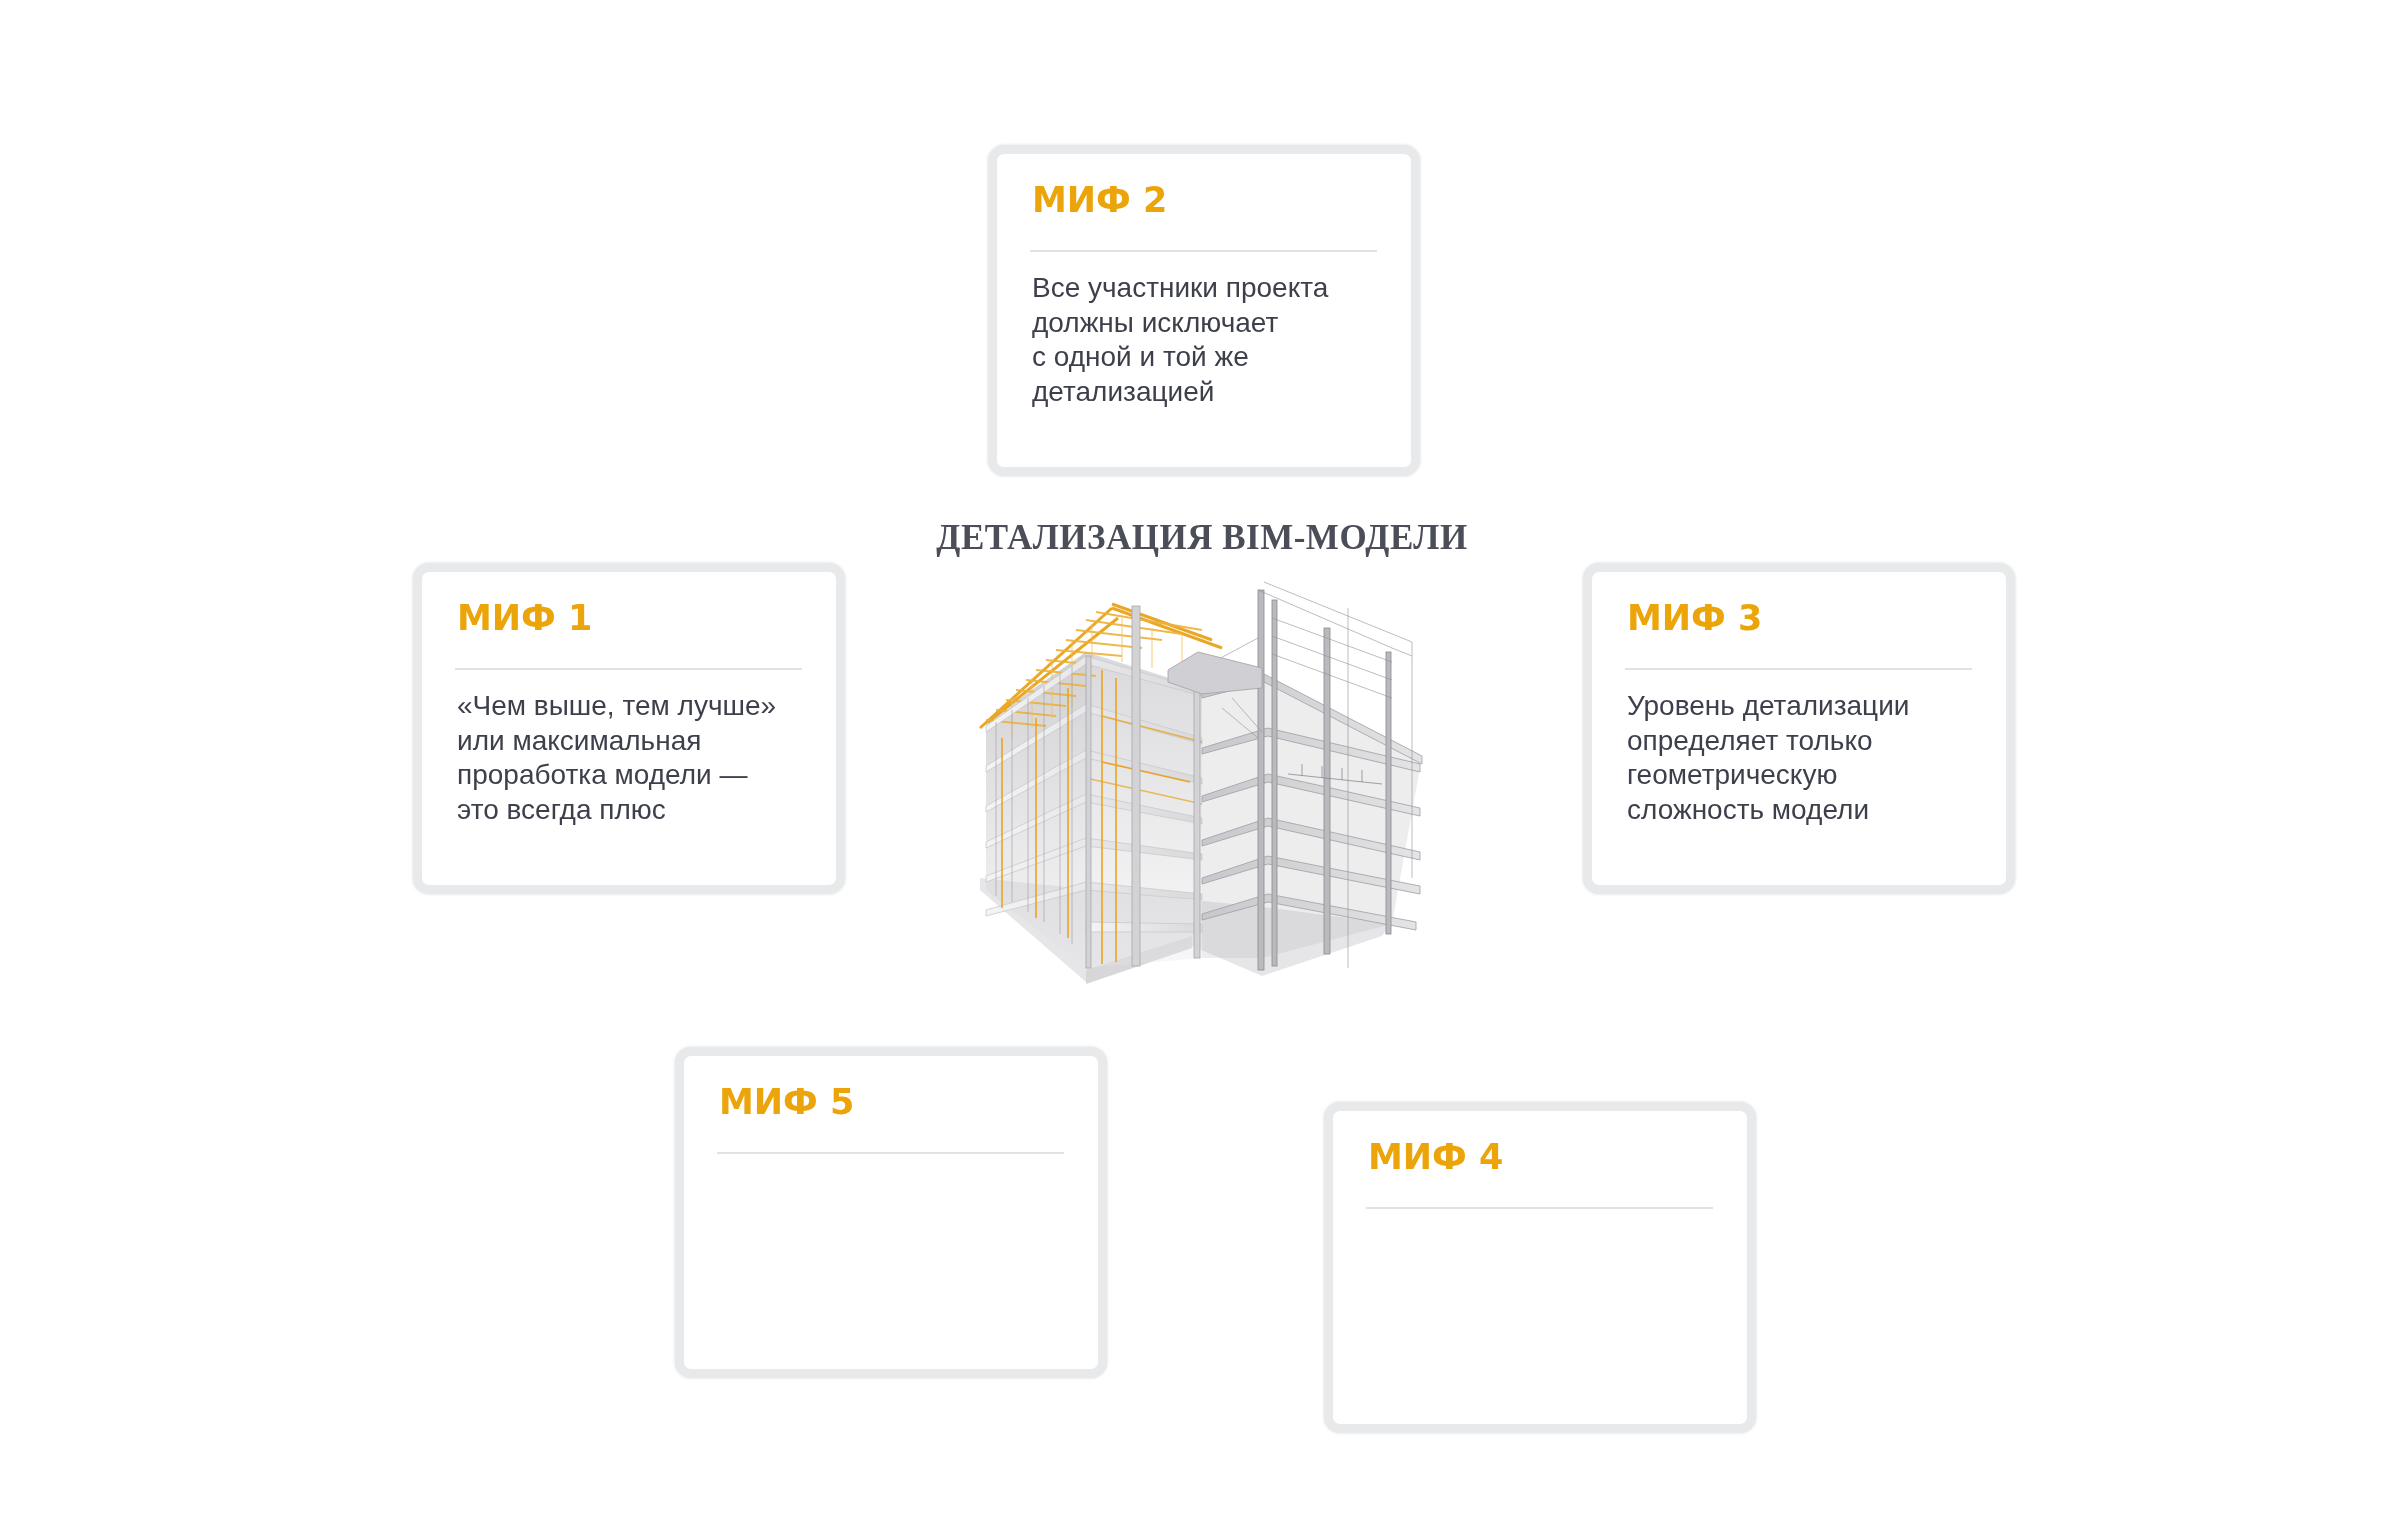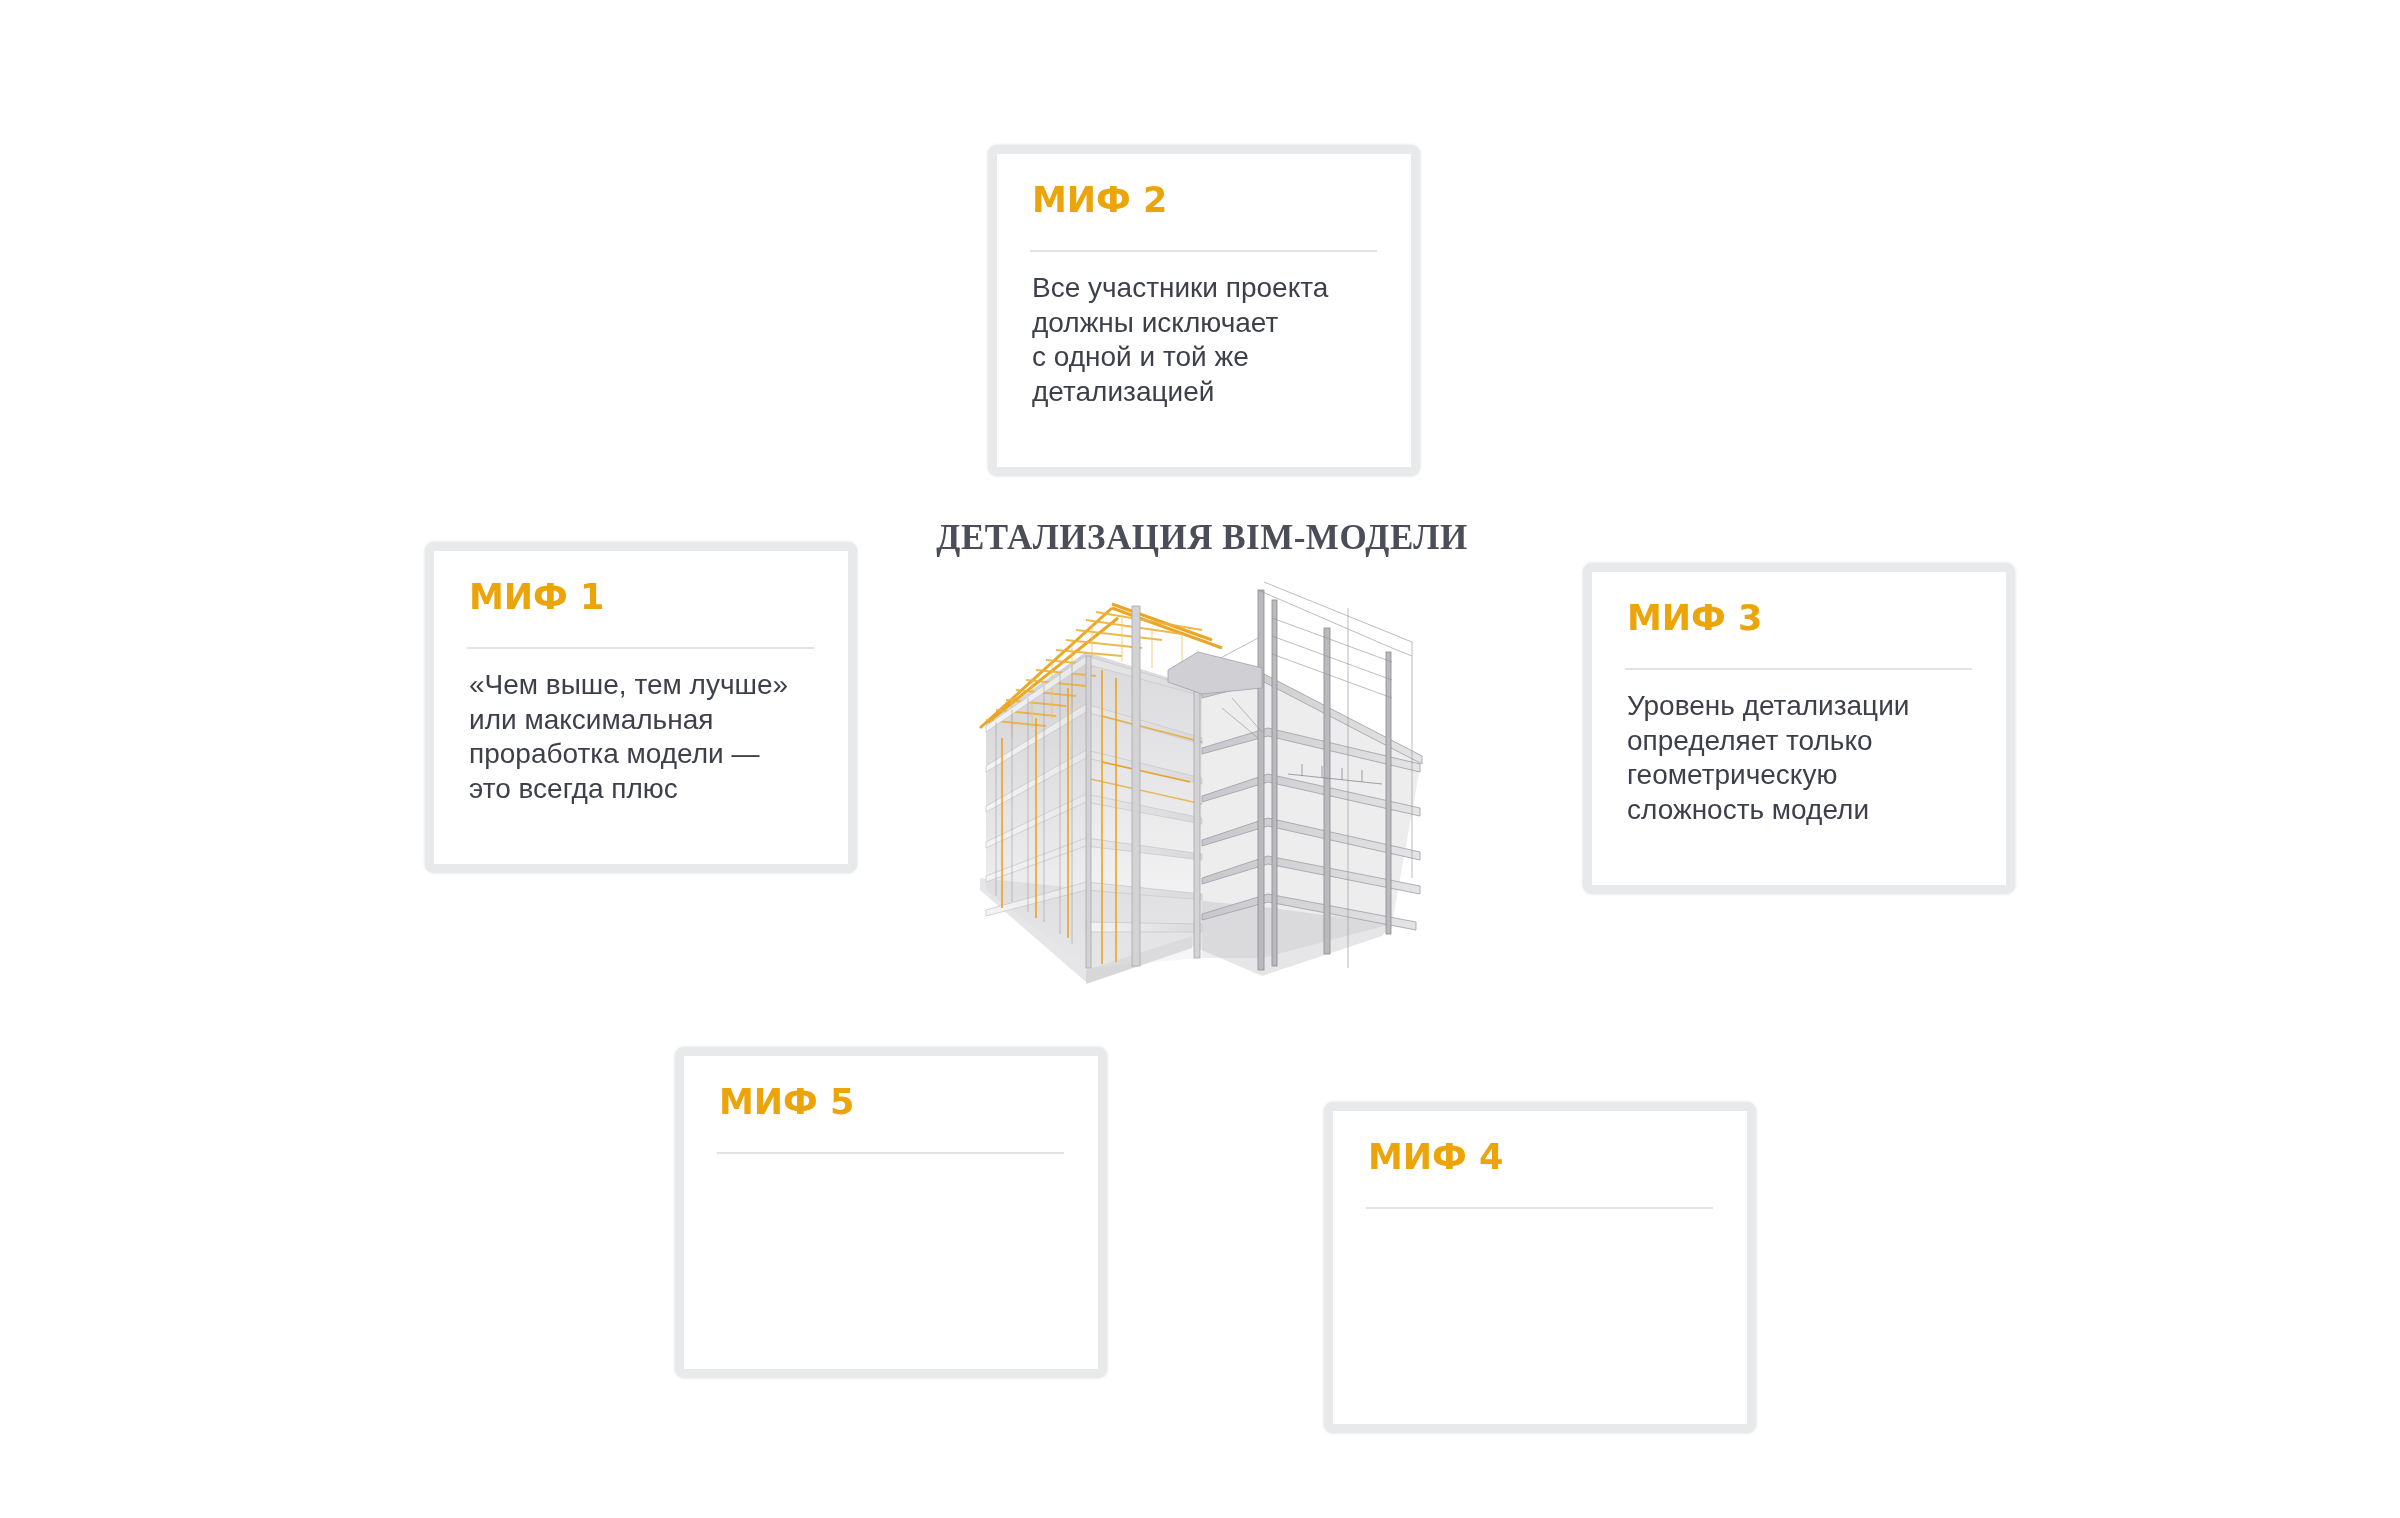--- a/index.html
+++ b/index.html
@@ -5,21 +5,21 @@
   html, body { margin: 0; padding: 0; }
   body {
     width: 2400px; height: 1518px; background: #ffffff; position: relative; overflow: hidden;
     font-family: "DejaVu Sans", "Liberation Sans", sans-serif;
   }
   .card {
     position: absolute;
     box-sizing: border-box;
     width: 432px; height: 331px;
     border: 9px solid #e8e9eb;
-    border-radius: 9px;
+    border-radius: 16px;
     background: #ffffff;
     box-shadow: 0 0 3px rgba(200,202,206,0.7);
   }
   .card-title {
     position: absolute; left: 35px; top: 24px;
     font-family: "DejaVu Sans", "Liberation Sans", sans-serif;
     font-weight: bold; font-size: 35px; letter-spacing: 0px;
     color: #eba50a; line-height: 44px; white-space: nowrap;
   }
   .card-divider {
@@ -48,21 +48,21 @@
 
 <div class="card" style="left:988px; top:145px;">
   <div class="card-title">МИФ 2</div>
   <div class="card-divider"></div>
   <div class="card-body">Все участники проекта
 должны исключает
 с одной и той же
 детализацией</div>
 </div>
 
-<div class="card" style="left:413px; top:542px;margin-left:12px;">
+<div class="card" style="left:413px; top:563px;">
   <div class="card-title">МИФ 1</div>
   <div class="card-divider"></div>
   <div class="card-body">«Чем выше, тем лучше»
 или максимальная
 проработка модели —
 это всегда плюс</div>
 </div>
 
 <div class="card" style="left:1563px; top:563px;margin-left:20px;">
   <div class="card-title">МИФ 3</div>

